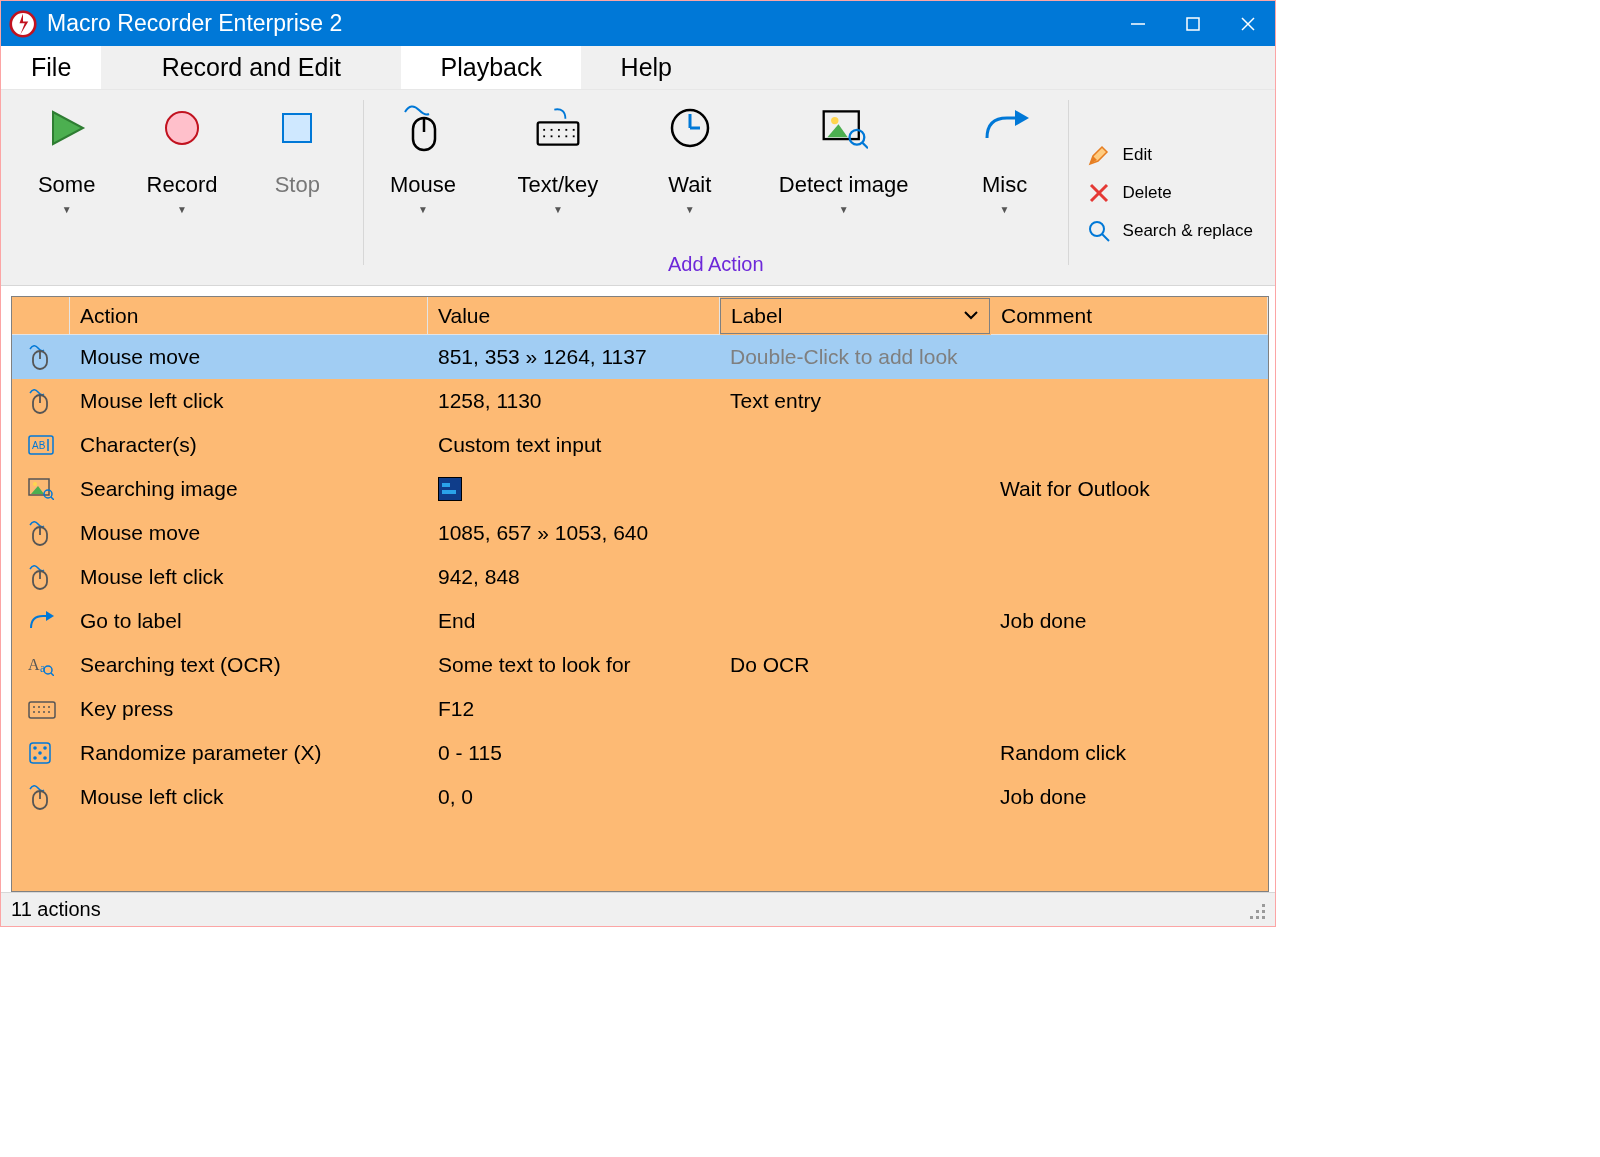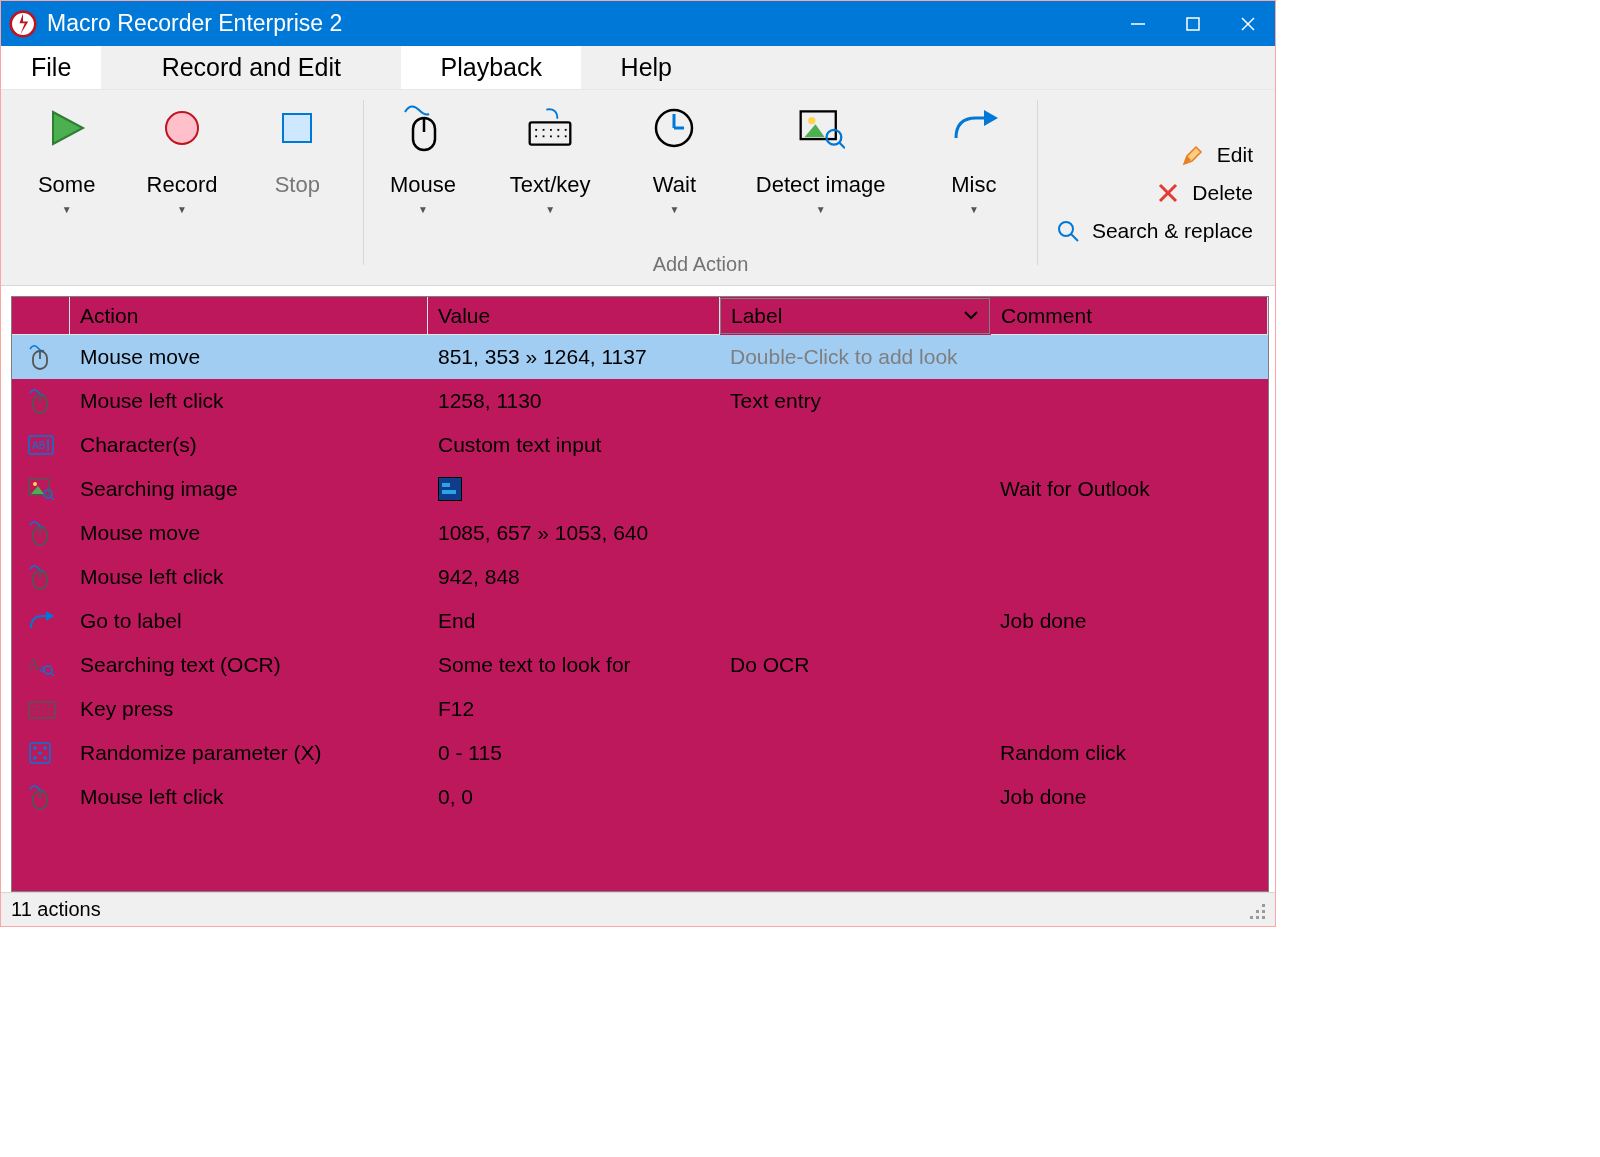--- a/index.html
+++ b/index.html
@@ -15,34 +15,34 @@
 
   
   .tabs { height: 44px; background: #f0f0f0; display: flex; border-bottom: 1px solid #e7e7e7; }
   .tab { padding: 16px 30px; display: flex; align-items: center; font-size: 25px; }
   .tab.active { background: #fff; }
 
   
   .ribbon { height: 196px; background: #f0f0f0; display: flex; border-bottom: 1px solid #d7d7d7; }
   .ribgroup { display: flex; flex-direction: column; padding: 0 8px; }
   .group-body { flex: 1 1 auto; display: flex; align-items: flex-start; }
-  .group-caption { height: 32px; font-size: 20px; color: #737373; text-align: center; }
+  .group-caption { height: 32px; font-size: 20px; color: #6d28d9; text-align: center; }
   .sep { width: 1px; background: #d7d7d7; margin: 10px 0 20px 0; }
 
   .bigbtn { width: 118px; display: flex; flex-direction: column; align-items: center; padding-top: 14px; }
   .bigbtn .ic { width: 48px; height: 48px; display: flex; align-items: center; justify-content: center; }
   .bigbtn .lbl { margin-top: 20px; font-size: 22px; }
   .bigbtn .dd { margin-top: 6px; color: #555; font-size: 10px; }
 
   .sidecol { display: flex; flex-direction: column; justify-content: center; gap: 14px; padding: 10px 22px 0 18px; }
-  .sidebtn { display: flex; align-items: center; gap: 12px; font-size: 21px; justify-content: flex-end; }
+  .sidebtn { display: flex; align-items: center; gap: 12px; font-size: 17px; }
   .sidebtn .sic { width: 24px; height: 24px; display:flex; align-items:center; justify-content:center; }
 
   
-  .grid-wrap { margin: 10px 6px 0 10px; border: 1px solid #808080; flex: 1 1 auto; background: #be185d; overflow: hidden; }
+  .grid-wrap { margin: 10px 6px 0 10px; border: 1px solid #808080; flex: 1 1 auto; background: #fdba74; overflow: hidden; }
   .grid-head { display: flex; height: 38px; font-size: 21px; }
   .gh { display: flex; align-items: center; padding: 0 10px; border-right: 1px solid #e4e4e4; border-bottom: 1px solid #e4e4e4; }
   .gh.label { border: 1px solid #808080; position: relative; margin: 1px 1px 1px 0; }
   .gh.label .chev { position: absolute; right: 10px; }
   .col-icon { width: 58px; flex: 0 0 58px; }
   .col-action { width: 358px; flex: 0 0 358px; }
   .col-value { width: 292px; flex: 0 0 292px; }
   .col-label { width: 270px; flex: 0 0 270px; }
   .col-comment { flex: 1 1 auto; }
 

